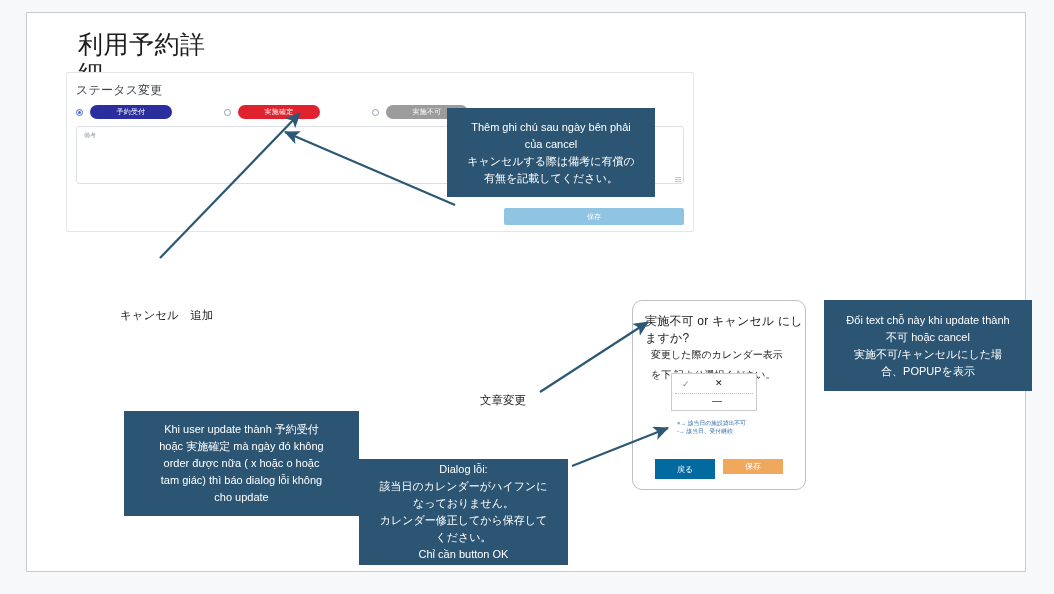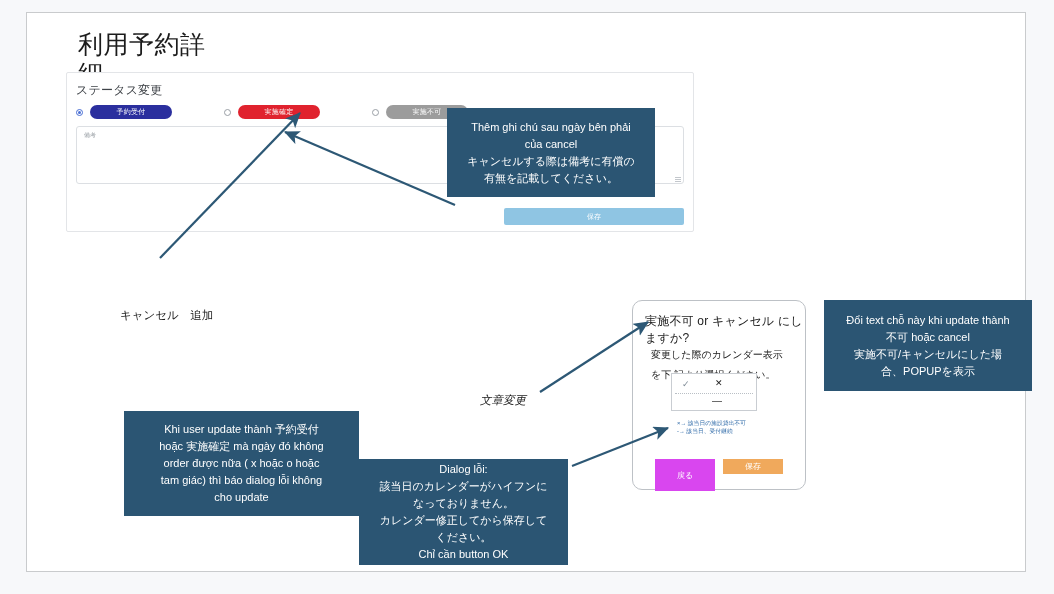--- a/index.html
+++ b/index.html
@@ -116,21 +116,21 @@
     position:absolute;left:3px;top:19px;width:78px;height:1px;
     border-top:1px dotted #b9bfc5;
   }
   .cal-dash{position:absolute;left:40px;top:22px;font-size:10px;color:#3a3a3a;line-height:10px;}
   .legend{
     position:absolute;left:44px;top:118px;font-size:5.8px;line-height:8px;
     color:#2f6aa8;white-space:pre-line;
   }
   .popup-btns{position:absolute;left:22px;top:158px;width:130px;height:16px;}
   .btn-back{
-    position:absolute;left:0;top:0;width:60px;height:32px;background:#d946ef;
+    position:absolute;left:0;top:0;width:60px;height:20px;background:#0369a1;
     color:#ffffff;font-size:8px;display:flex;align-items:center;justify-content:center;
   }
   .btn-save-orange{
     position:absolute;left:68px;top:0;width:60px;height:15px;background:#f0a95c;
     color:#ffffff;font-size:8px;display:flex;align-items:center;justify-content:center;
   }
 
   
   .arrows{position:absolute;left:0;top:0;width:1054px;height:594px;pointer-events:none;}
 </style>
@@ -170,21 +170,21 @@
         <i></i>
         <i></i>
       </span>
   </div>
 
   <div class="save-bar">
     <div class="btn-save-wide">保存</div>
   </div>
 
   <div class="anno-text" style="left:120px;top:265px;margin-top:41px;">キャンセル　追加</div>
-  <div class="anno-text" style="left:480px;top:391px;font-style:italic;">文章変更</div>
+  <div class="anno-text" style="left:480px;top:391px;">文章変更</div>
 
   <div class="callout" style="left:447px;top:108px;width:208px;height:89px;">Thêm ghi chú sau ngày bên phải
 của cancel
 キャンセルする際は備考に有償の
 有無を記載してください。</div>
 
   <div class="callout" style="left:124px;top:411px;width:235px;height:105px;">Khi user update thành 予約受付
 hoặc 実施確定 mà ngày đó không
 order được nữa ( x hoặc o hoặc
 tam giác) thì báo dialog lỗi không

